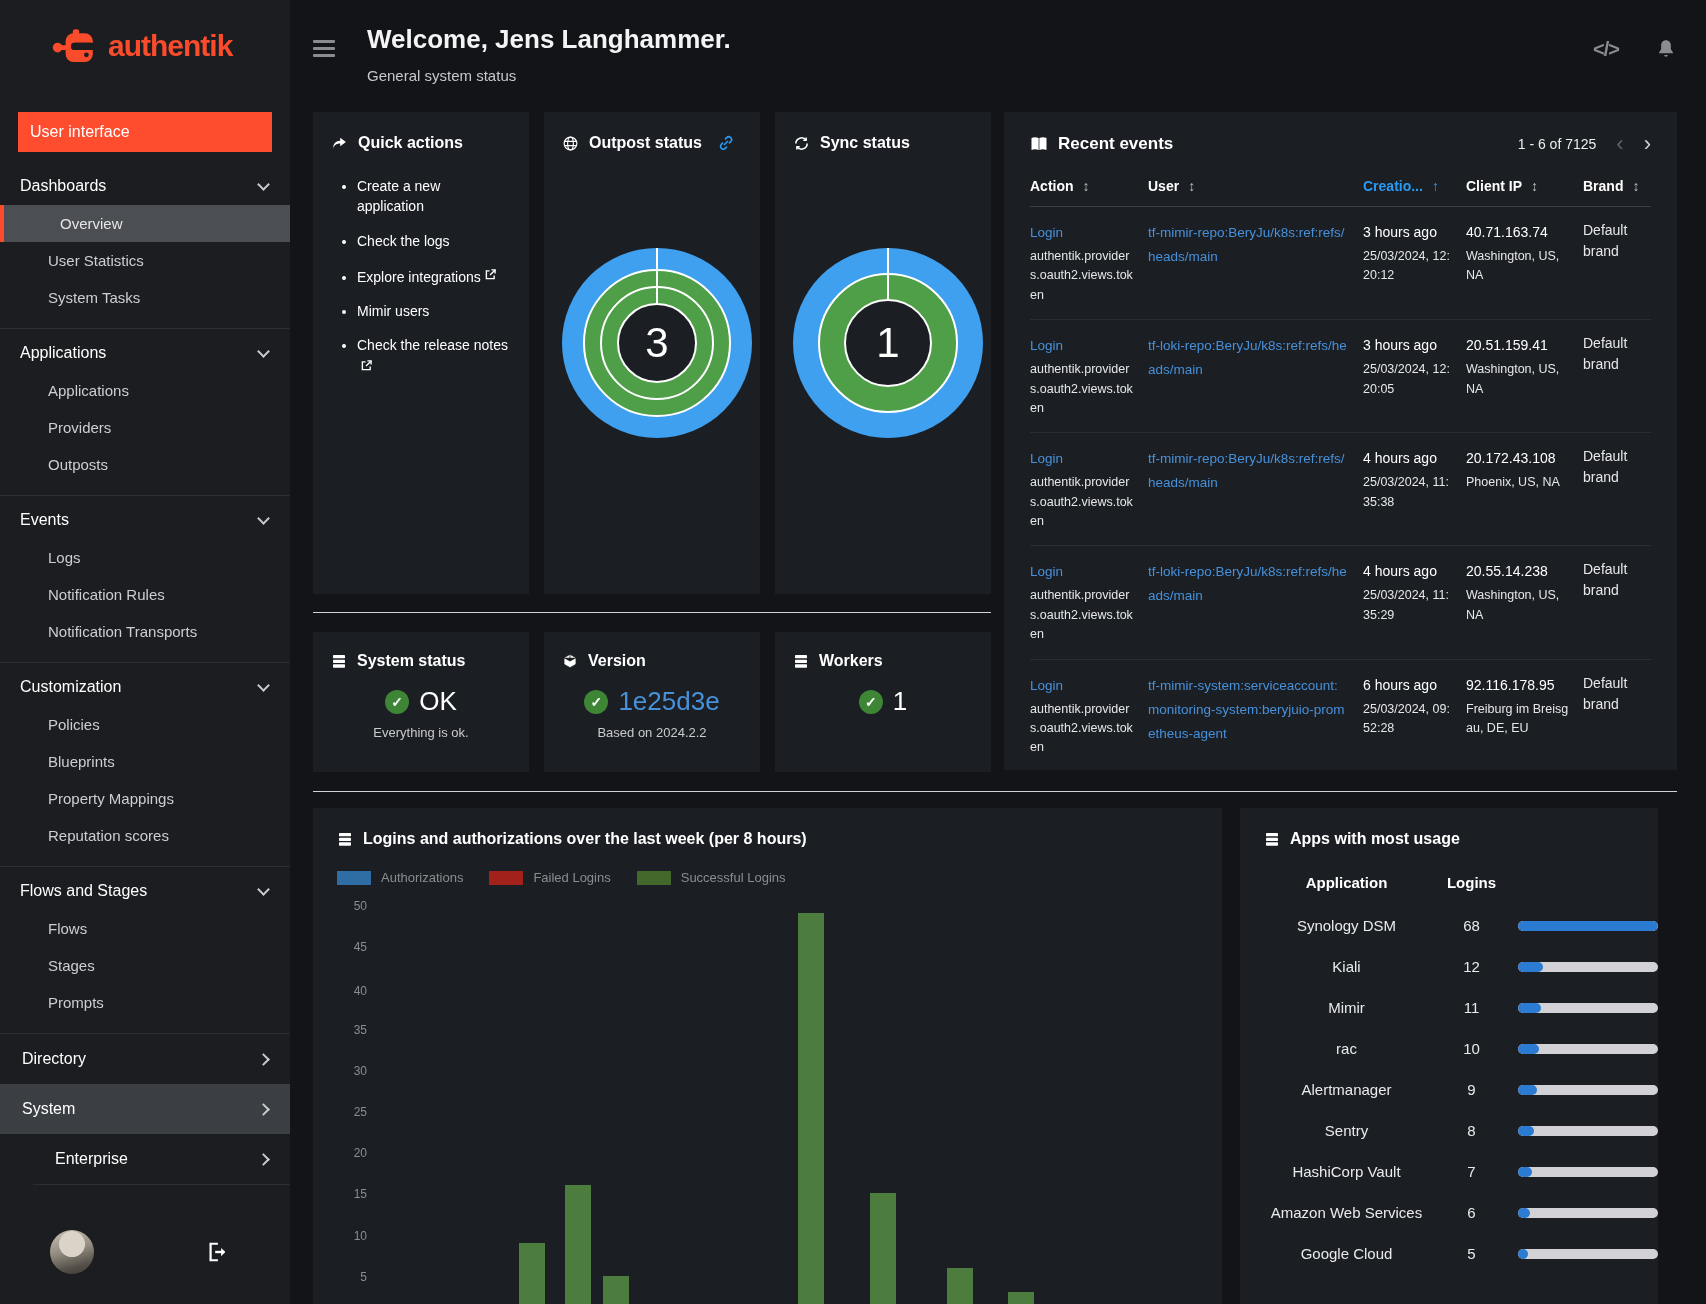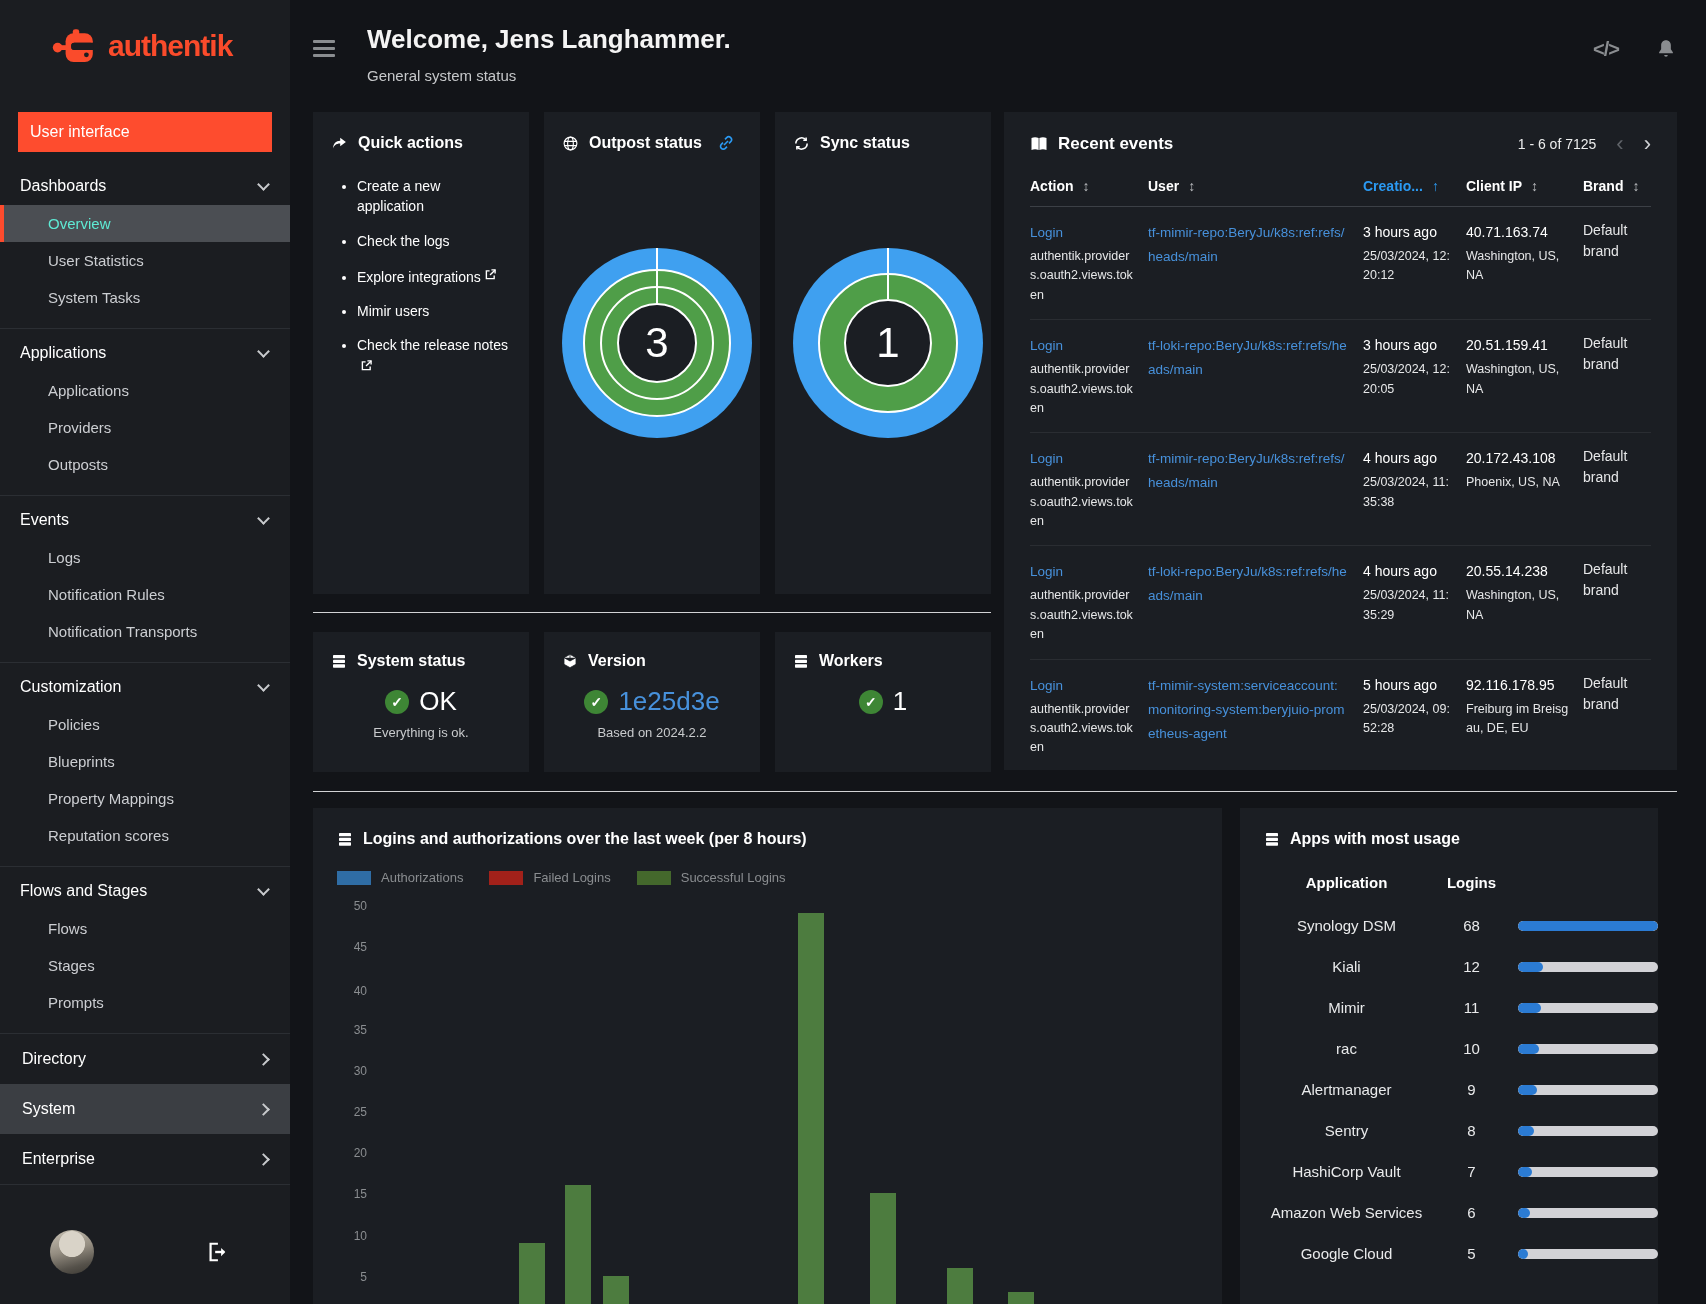--- a/index.html
+++ b/index.html
@@ -14,21 +14,21 @@
   .ui-btn { margin:42px 18px 10px 18px; height:40px; background:#fe4c2e; color:#fff; border:none;
     font-size:16px; text-align:left; padding-left:12px; cursor:pointer; font-family:inherit; }
   .nav { flex:0 0 auto; }
   .nav-group { padding-bottom:12px; }
   .nav-group + .nav-group { border-top:1px solid #2b2e33; }
   .nav-head { display:flex; justify-content:space-between; align-items:center; padding:15px 22px 10px 20px;
     color:#fff; font-size:16px; cursor:pointer; }
   .nav-head.flat { padding:16px 22px; }
   .nav-head.hl { background:#3b3e43; }
   .nav-item { padding:10px 10px 10px 48px; font-size:15px; color:#ccced2; cursor:pointer; }
-  .nav-item.active { background:#4b4e53; color:#5eead4; border-left:4px solid #fd4b2d; padding-left:44px; }
+  .nav-item.active { background:#4b4e53; color:#e5e5e5; border-left:4px solid #fd4b2d; padding-left:56px; }
   .nav-group.flatgrp { padding-bottom:0; }
   .nav-group.lastgrp { border-bottom:1px solid #2b2e33; }
   .chev { display:inline-block; width:9px; height:9px; border-right:2px solid #c8cacd; border-bottom:2px solid #c8cacd; }
   .chev.down { transform:rotate(45deg); margin-top:-4px; }
   .chev.right { transform:rotate(-45deg); }
   .side-footer { margin-top:auto; display:flex; align-items:center; padding:0 0 30px 50px; }
   .avatar { width:44px; height:44px; border-radius:50%; cursor:pointer;
     background:radial-gradient(circle at 50% 32%, #d9d3c8 0 34%, rgba(0,0,0,0) 36%),
                linear-gradient(165deg,#c9c2b5 0%, #948d81 45%, #55514a 78%, #3c3933 100%); }
   .logout { margin-left:112px; color:#fff; cursor:pointer; }
@@ -191,21 +191,21 @@
         <span>Directory</span>
         <span class="chev right"></span>
       </div>
     </div>
     <div class="nav-group flatgrp" style="border-top:none;">
       <div class="nav-head flat hl">
         <span>System</span>
         <span class="chev right"></span>
       </div>
     </div>
-    <div class="nav-group flatgrp lastgrp" style="border-top:none;">
+    <div class="nav-group flatgrp lastgrp" style="border-top:none;margin-left:33px;">
       <div class="nav-head flat">
         <span>Enterprise</span>
         <span class="chev right"></span>
       </div>
     </div>
   </nav>
 
   <div class="side-footer">
     <div class="avatar"></div>
     <span class="logout">
@@ -428,21 +428,21 @@
         <div class="ev-row">
           <span class="cell"><span class="lnk">Login</span><div class="csub">authentik.providers.oauth2.views.token</div></span>
           <span class="cell"><span class="lnk">tf-loki-repo:BeryJu/k8s:ref:refs/heads/main</span></span>
           <span class="cell"><span class="cmain">4 hours ago</span><div class="csub">25/03/2024, 11:35:29</div></span>
           <span class="cell"><span class="cmain">20.55.14.238</span><div class="csub">Washington, US, NA</div></span>
           <span class="cell brand">Default brand</span>
         </div>
         <div class="ev-row">
           <span class="cell"><span class="lnk">Login</span><div class="csub">authentik.providers.oauth2.views.token</div></span>
           <span class="cell"><span class="lnk">tf-mimir-system:serviceaccount:monitoring-system:beryjuio-prometheus-agent</span></span>
-          <span class="cell"><span class="cmain">5 hours ago</span><div class="csub">25/03/2024, 09:52:28</div></span>
+          <span class="cell"><span class="cmain">6 hours ago</span><div class="csub">25/03/2024, 09:52:28</div></span>
           <span class="cell"><span class="cmain">92.116.178.95</span><div class="csub">Freiburg im Breisgau, DE, EU</div></span>
           <span class="cell brand">Default brand</span>
         </div>
 
       </div>
 
     </div>
   </div>
 
   <hr class="full-divider">

